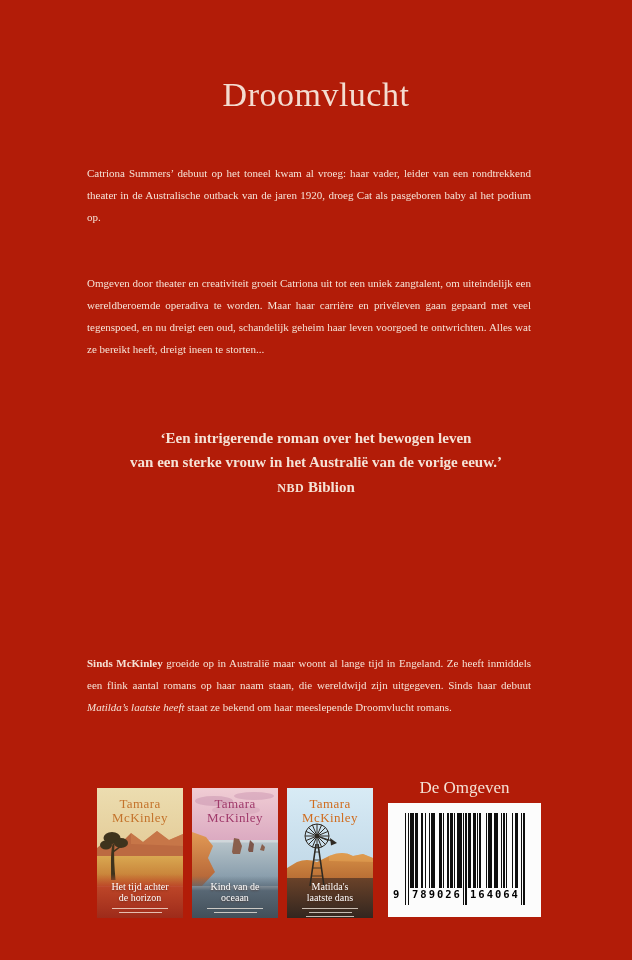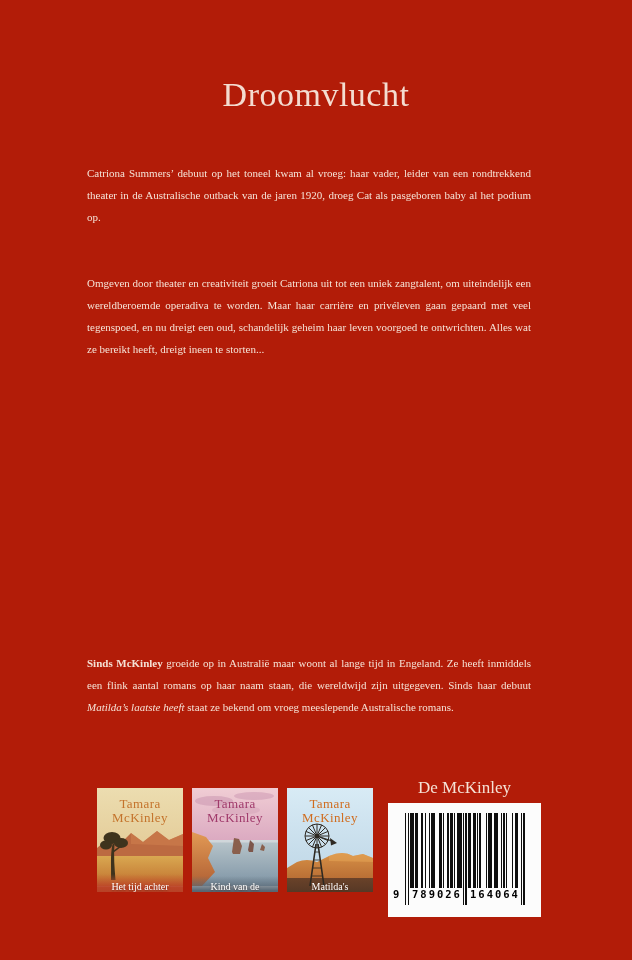--- a/index.html
+++ b/index.html
@@ -12,21 +12,21 @@
   .p1{top:158px;text-align-last:justify;}
   .p2{top:268px;}
   .quote{position:absolute;top:426px;left:0;width:100%;text-align:center;
          font-weight:bold;font-size:15px;line-height:24px;}
   .quote .attr{margin-top:1px;}
   .quote .sc{font-size:12px;letter-spacing:.6px;}
   .bio{top:648px;}
   .bio b{font-weight:bold;}
   .bio i{font-style:italic;}
 
-  .cover{position:absolute;top:788px;width:86px;height:104px;overflow:hidden;background:#ddd;}
+  .cover{position:absolute;top:788px;width:86px;height:130px;overflow:hidden;background:#ddd;}
   .cover svg{position:absolute;left:0;top:0;width:86px;height:130px;display:block;}
   .cover-1{left:97px;}.cover-2{left:192px;}.cover-3{left:287px;}
   .c-author{position:absolute;top:9px;left:0;width:100%;text-align:center;
             font-size:13px;line-height:13.5px;letter-spacing:.4px;}
   .c-title{position:absolute;top:93px;left:0;width:100%;text-align:center;color:#fff;
            font-size:10px;line-height:11px;text-shadow:0 1px 2px rgba(70,25,8,.5);}
   .c-tag{position:absolute;top:117px;left:0;width:100%;}
   .c-tag i{display:block;height:1.5px;background:rgba(255,246,236,.72);margin:2.5px auto 0;}
   .c-tag i:nth-child(1){width:64%;}
   .c-tag i:nth-child(2){width:50%;}
@@ -46,22 +46,27 @@
 </head>
 <body>
 
 <div class="page" style="background: rgb(178, 28, 8); color: rgb(245, 226, 214);">
 
   <h1 class="title" style="color: rgb(244, 220, 208);">Droomvlucht</h1>
 
   <p class="para p1">Catriona Summers’ debuut op het toneel kwam al vroeg: haar vader, leider van een rondtrekkend theater in de Australische outback van de jaren 1920, droeg Cat als pasgeboren baby al het podium op.</p>
   <p class="para p2">Omgeven door theater en creativiteit groeit Catriona uit tot een uniek zangtalent, om uiteindelijk een wereldberoemde operadiva te worden. Maar haar carrière en privéleven gaan gepaard met veel tegenspoed, en nu dreigt een oud, schandelijk geheim haar leven voorgoed te ontwrichten. Alles wat ze bereikt heeft, dreigt ineen te storten...</p>
 
-
-  <p class="para bio"><b>Sinds McKinley</b><span> groeide op in Australië maar woont al lange tijd in Engeland. Ze heeft inmiddels een flink aantal romans op haar naam staan, die wereldwijd zijn uitgegeven. Sinds haar debuut </span><i>Matilda’s laatste heeft</i><span> staat ze bekend om vroeg meeslepende Australische romans.</span></p>
+  <div class="quote">
+    <div>‘Een intrigerende roman over het bewogen leven</div>
+    <div>van een sterke vrouw in het Australië van de vorige eeuw.’</div>
+    <div class="attr"><span class="sc">NBD</span> <span>Biblion</span></div>
+  </div>
+
+  <p class="para bio"><b>Sinds McKinley</b><span> groeide op in Australië maar woont al lange tijd in Engeland. Ze heeft inmiddels een flink aantal romans op haar naam staan, die wereldwijd zijn uitgegeven. Sinds haar debuut </span><i>Matilda’s laatste heeft</i><span> staat ze bekend om haar meeslepende Droomvlucht romans.</span></p>
 
   <div class="cover cover-1">
     <svg viewBox="0 0 86 130" preserveAspectRatio="none">
       <defs>
         <linearGradient id="c1sky" x1="0" y1="0" x2="0" y2="1">
             <stop offset="0" stop-color="#ecddb0"></stop>
             <stop offset="1" stop-color="#e2c893"></stop>
           </linearGradient>
         <linearGradient id="c1field" x1="0" y1="0" x2="0" y2="1">
             <stop offset="0" stop-color="#d9a851"></stop>
@@ -194,21 +199,21 @@
       <div>Matilda's</div>
       <div>laatste dans</div>
     </div>
     <div class="c-tag">
         <i></i>
         <i></i>
         <i></i>
       </div>
   </div>
 
-  <div class="publisher">De McKinley</div>
+  <div class="publisher">De Omgeven</div>
 
   <div class="barcode-box">
     <div class="bars">
         <div class="bar tall" style="left: 0px; width: 1.26px; background: rgb(14, 14, 14);"></div>
         <div class="bar tall" style="left: 2.52px; width: 1.26px; background: rgb(14, 14, 14);"></div>
         <div class="bar" style="left: 5.04px; width: 1.26px; background: rgb(14, 14, 14);"></div>
         <div class="bar" style="left: 6.3px; width: 1.26px; background: rgb(14, 14, 14);"></div>
         <div class="bar" style="left: 7.56px; width: 1.26px; background: rgb(14, 14, 14);"></div>
         <div class="bar" style="left: 10.08px; width: 1.26px; background: rgb(14, 14, 14);"></div>
         <div class="bar" style="left: 11.34px; width: 1.26px; background: rgb(14, 14, 14);"></div>

